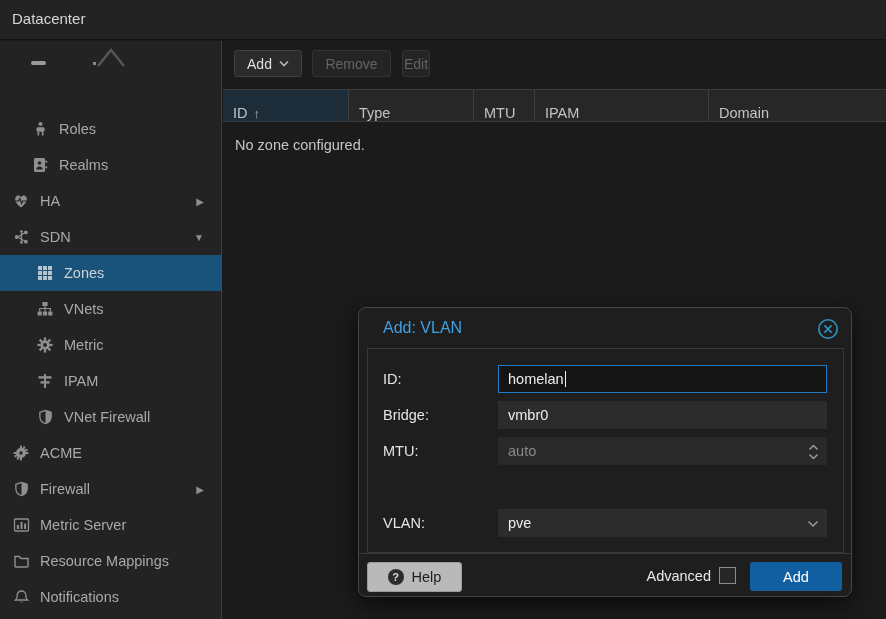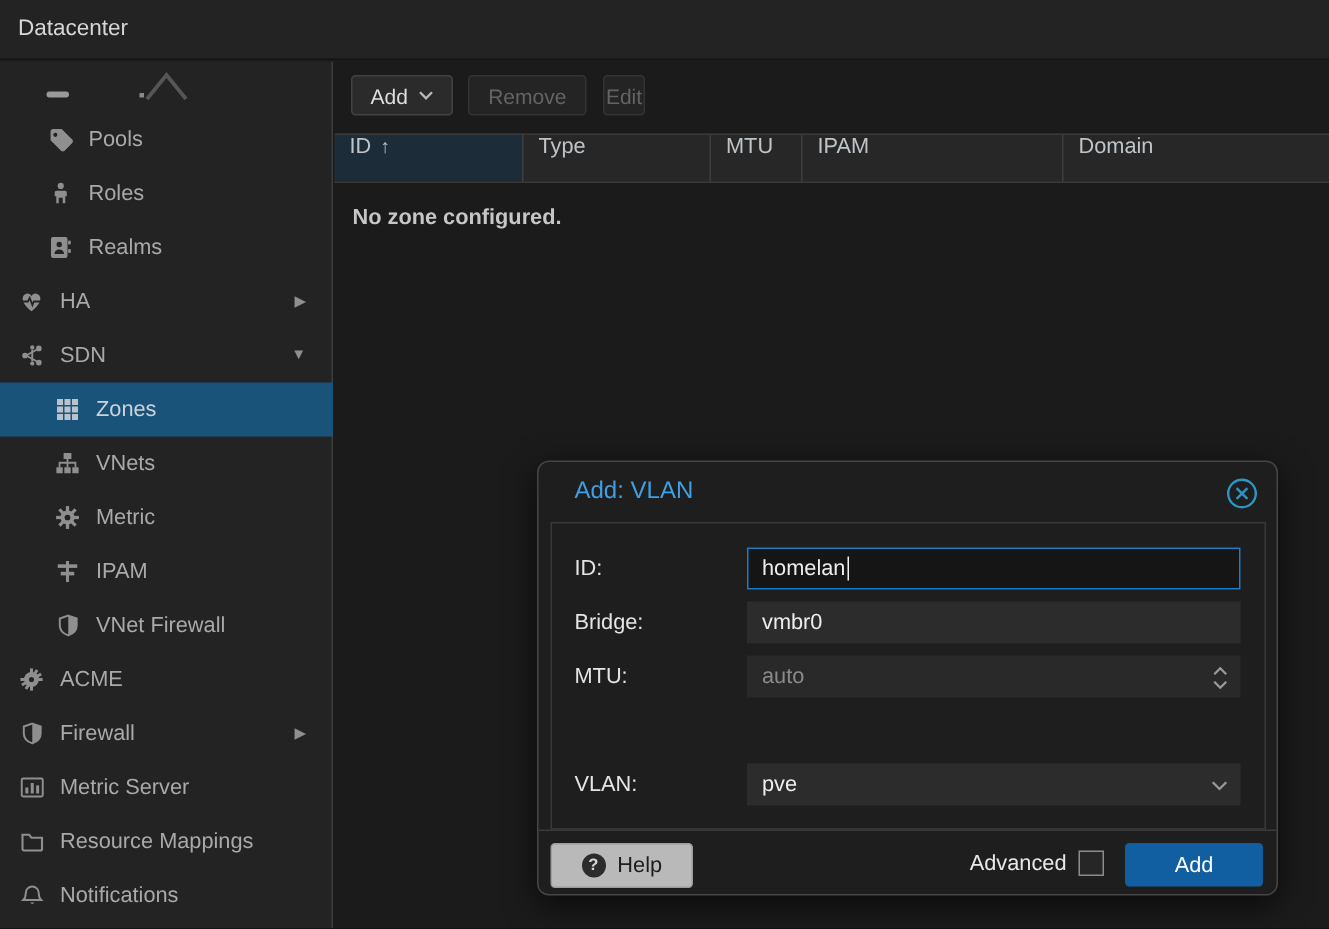--- a/index.html
+++ b/index.html
@@ -48,26 +48,26 @@
     font-size:14px;
   }
   .tbtn.enabled { background:#2b2b2b; border:1px solid #424242; color:#dfdfdf; }
   .tbtn.disabled { background:#242424; border:1px solid #333333; color:#646464; }
   #hdr-row {
     position:absolute; left:0; top:48px; width:663px; height:33px;
     background:#272727; border-top:1px solid #3a3a3a; border-bottom:1px solid #3a3a3a;
     display:flex;
   }
   .hcell {
-    height:100%; display:flex; align-items:flex-start; padding-left:10px;
+    height:100%; display:flex; align-items:flex-end; padding-left:10px;
     color:#bfc4c8; font-size:14.5px; border-right:1px solid #3e3e3e;
   }
   .hcell.sorted { background:#1c2c38; }
   .hcell .sort-arrow { margin-left:6px; color:#b4bcc2; font-size:13px; }
-  #empty-text { position:absolute; left:12px; top:96px; color:#c6c6c6; font-size:14.5px;font-weight:bold; }
+  #empty-text { position:absolute; left:12px; top:96px; color:#c6c6c6; font-size:14.5px; }
   
   #dialog {
     position:absolute; left:358px; top:307px; width:494px; height:290px;
     background:#1e1e1e; border:1px solid #464646; border-radius:8px;
     box-shadow:0 6px 22px rgba(0,0,0,0.65);
   }
   #dlg-title { position:absolute; left:24px; top:11px; font-size:16px; color:#3f9fe2; }
   #dlg-close { position:absolute; right:12px; top:10px; width:22px; height:22px; cursor:pointer; }
   #dlg-body {
     position:absolute; left:8px; top:40px; width:477px; height:205px;
@@ -126,29 +126,20 @@
   <div id="sidebar">
 
     <div id="partial-row">
       <div class="dash"></div>
       <div class="dot"></div>
       <svg style="position:absolute;left:96px;top:5px" width="30" height="22" viewBox="0 0 30 22">
           <polyline points="2,20 15,4 28,20" fill="none" stroke="#565656" stroke-width="2.5"></polyline>
         </svg>
     </div>
 
-    <div class="nav-item ind1" style="top:34px">
-      <span class="ic">
-        <svg width="17" height="17" viewBox="0 0 16 16">
-            <path d="M15.2 7.6 8.6 1 H3.2 C2.3 1 1.6 1.7 1.6 2.6 V8 l6.6 6.6 c.6 .6 1.6 .6 2.2 0 l4.8-4.8 c.6-.6 .6-1.6 0-2.2 Z" fill="#8f8f8f"></path>
-            <circle cx="4.6" cy="4.6" r="1.3" fill="#232323"></circle>
-          </svg>
-      </span>
-      <span class="lbl">Pools</span>
-    </div>
 
     <div class="nav-item ind1" style="top:70px">
       <span class="ic">
         <svg width="15" height="16" viewBox="0 0 16 16">
             <circle cx="8" cy="2.6" r="2.2" fill="#8f8f8f"></circle>
             <path d="M5 6 h6 c.8 0 1.3 .6 1.3 1.4 V10 h-1.1 v5 H9.4 v-4 H6.6 v4 H4.8 v-5 H3.7 V7.4 C3.7 6.6 4.2 6 5 6 Z" fill="#8f8f8f"></path>
           </svg>
       </span>
       <span class="lbl">Roles</span>
     </div>

